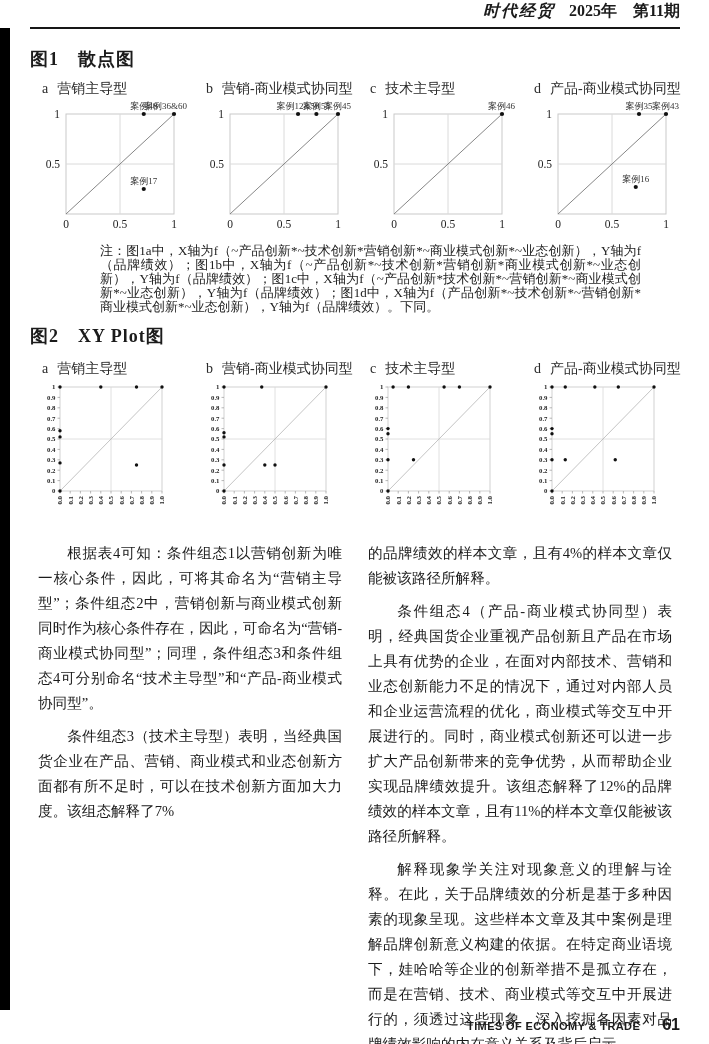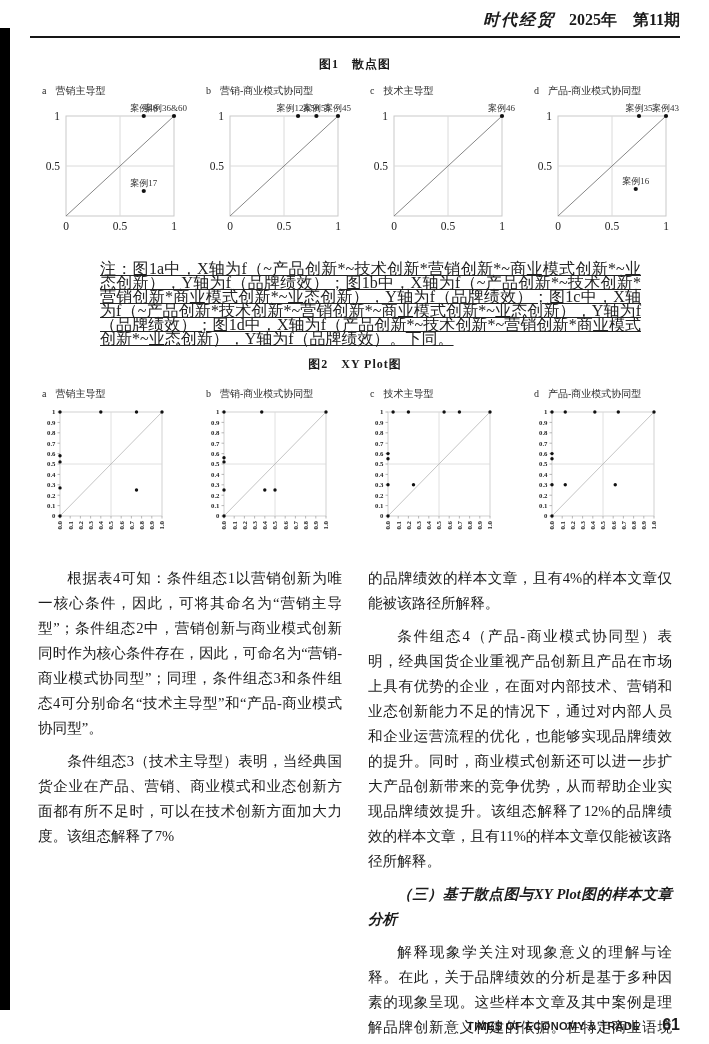--- a/index.html
+++ b/index.html
@@ -1,30 +1,30 @@
 <!DOCTYPE html>
 <html><head>
 <meta charset="utf-8">
 <style>
   html,body{margin:0;padding:0;background:#ffffff;}
   .page{position:relative;width:709px;height:1044px;background:#fff;overflow:hidden;
         font-family:"Liberation Serif","DejaVu Serif",serif;color:#1b1b1b;}
   .edge-bar{position:absolute;left:0;top:28px;width:10px;height:982px;background:#000;}
   .content{margin:0 29px 0 30px;}
-  .header{padding-top:9px;text-align:right;font-size:16px;font-weight:700;line-height:22px;white-space:nowrap;}
+  .header{text-align:right;font-size:16px;font-weight:700;line-height:22px;white-space:nowrap;}
   .journal{font-style:italic;letter-spacing:2px;margin-right:14px;}
   .header-rule{margin-top:5px;height:2px;background:#161616;}
-  .fig-caption{text-align:center;font-weight:700;font-size:12px;letter-spacing:1px;}
+  .fig-caption{text-align:left;font-weight:700;font-size:18px;letter-spacing:1px;}
   .cap1{margin-top:18px;margin-bottom:9px;}
   .cap2{margin-top:10px;margin-bottom:12px;}
   .fig-row{display:flex;justify-content:space-between;width:650px;}
   .subplot{width:158px;}
-  .sp-title{font-size:10px;line-height:18px;padding-left:12px;color:#2a2a2a;white-space:nowrap;}
+  .sp-title{font-size:14px;line-height:18px;padding-left:12px;color:#2a2a2a;white-space:nowrap;}
   .sp-letter{margin-right:9px;}
-  .fig-note{margin:20px 0 0 70px;width:541px;font-size:16px;line-height:14px;text-align:justify;color:#222;text-decoration:underline;}
+  .fig-note{margin:4px 0 0 70px;width:541px;font-size:13px;line-height:14px;text-align:justify;color:#222;}
   .columns{display:flex;justify-content:space-between;margin-top:9px;}
   .col{width:320px;font-size:14.6px;line-height:25px;text-align:justify;}
   .para{margin:8px;text-indent:2em;}
   .para.noindent{text-indent:0;}
   .para.subhead{font-style:italic;font-weight:700;}
   .footer{position:absolute;right:29px;bottom:10px;display:flex;align-items:baseline;}
   .footer-en{font-family:"Liberation Sans","DejaVu Sans",sans-serif;font-size:11px;font-weight:700;letter-spacing:0.4px;text-align:center;}
   .footer-page{font-family:"Liberation Sans","DejaVu Sans",sans-serif;font-size:16px;font-weight:700;margin-left:22px;text-align:center;}
   svg{display:block;overflow:visible;}
 </style>
@@ -375,22 +375,21 @@
         </div>
       </div>
 
     <div class="columns">
       <div class="col" id="col-left">
           <p class="para">根据表4可知：条件组态1以营销创新为唯一核心条件，因此，可将其命名为“营销主导型”；条件组态2中，营销创新与商业模式创新同时作为核心条件存在，因此，可命名为“营销-商业模式协同型”；同理，条件组态3和条件组态4可分别命名“技术主导型”和“产品-商业模式协同型”。</p>
           <p class="para">条件组态3（技术主导型）表明，当经典国货企业在产品、营销、商业模式和业态创新方面都有所不足时，可以在技术创新方面加大力度。该组态解释了7%</p>
         </div>
       <div class="col" id="col-right">
           <p class="para noindent">的品牌绩效的样本文章，且有4%的样本文章仅能被该路径所解释。</p>
-          <p class="para">条件组态4（产品-商业模式协同型）表明，经典国货企业重视产品创新且产品在市场上具有优势的企业，在面对内部技术、营销和业态创新能力不足的情况下，通过对内部人员和企业运营流程的优化，也能够实现品牌绩效的提升。同时，商业模式创新还可以进一步扩大产品创新带来的竞争优势，从而帮助企业实现品牌绩效提升。该组态解释了12%的品牌绩效的样本文章，且有11%的样本文章仅能被该路径所解释。</p>
-          <p class="para subhead">（三）基于散点图与XY Plot图的样本文章分析</p>
+          <p class="para">条件组态4（产品-商业模式协同型）表明，经典国货企业重视产品创新且产品在市场上具有优势的企业，在面对内部技术、营销和业态创新能力不足的情况下，通过对内部人员和企业运营流程的优化，商业模式等交互中开展进行的。同时，商业模式创新还可以进一步扩大产品创新带来的竞争优势，从而帮助企业实现品牌绩效提升。该组态解释了12%的品牌绩效的样本文章，且有11%的样本文章仅能被该路径所解释。</p>
           <p class="para">解释现象学关注对现象意义的理解与诠释。在此，关于品牌绩效的分析是基于多种因素的现象呈现。这些样本文章及其中案例是理解品牌创新意义构建的依据。在特定商业语境下，娃哈哈等企业的创新举措不是孤立存在，而是在营销、技术、商业模式等交互中开展进行的，须透过这些现象，深入挖掘各因素对品牌绩效影响的内在意义关系及背后启示。</p>
           <p class="para">图1展示了品牌绩效的4类前因条件组合的典型样本文章。其中，营销主导型由样本文章17、48、36和60</p>
         </div>
     </div>
   </div>
 
   <div class="footer">
     <span class="footer-en">TIMES OF ECONOMY &amp; TRADE</span>
     <span class="footer-page">61</span>
   </div>

